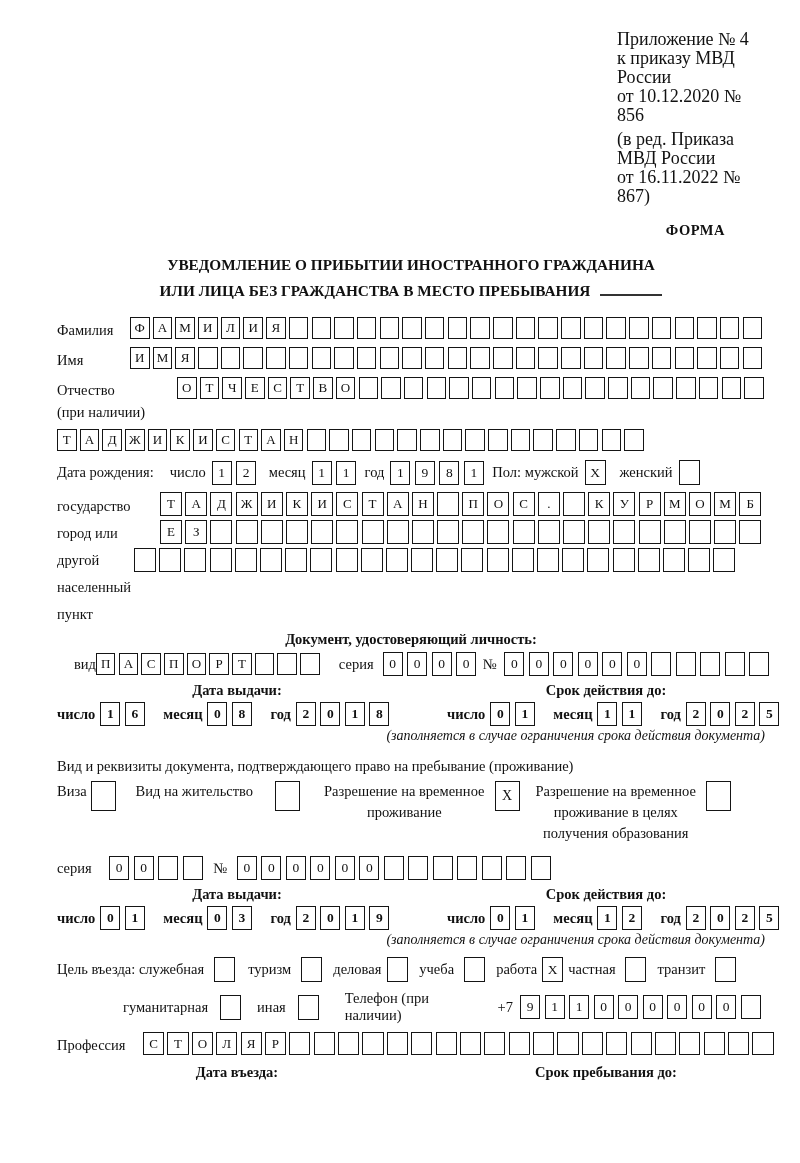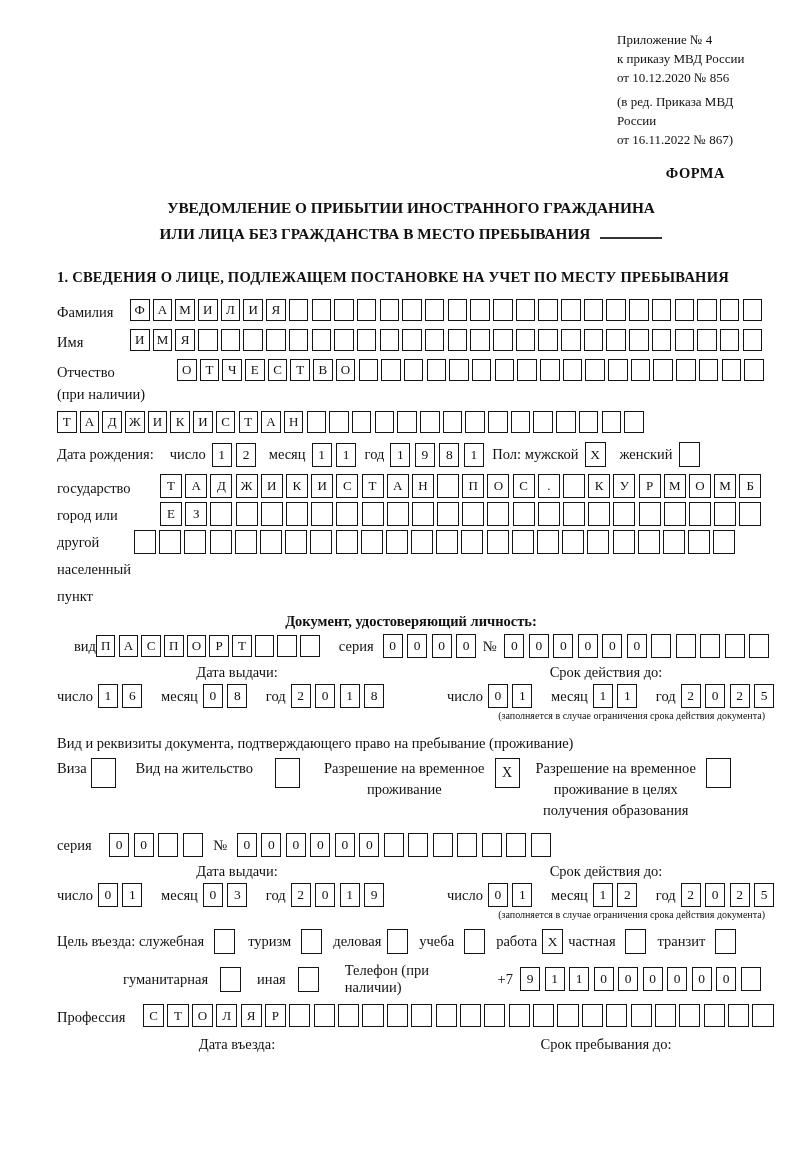--- a/index.html
+++ b/index.html
@@ -5,21 +5,21 @@
   * { margin:0; padding:0; box-sizing:border-box; }
   html,body { background:#ffffff; }
   body {
     width:800px; height:1163px; overflow:hidden;
     font-family:"Liberation Serif","DejaVu Serif",serif;
     font-size:14.5px; color:#111;
   }
   .page { position:relative; width:800px; height:1163px; padding:30px 35px 0 57px; }
 
   
-  .appendix { margin-left:560px; font-size:13px; line-height:19px; }
+  .appendix { margin-left:560px; font-size:18px; line-height:19px; }
   .appendix .note { margin-top:5px; }
   .form-label { text-align:right; padding-right:40px; margin-top:16px; font-weight:bold; font-size:14.5px; letter-spacing:.5px; }
 
   .title { text-align:center; font-weight:bold; font-size:15.3px; line-height:26px; margin-top:13px; }
   .title .uline { display:inline-block; width:62px; border-bottom:2px solid #333; height:14px; margin-left:10px; }
 
   .sec-head { margin-top:22px; font-weight:bold; font-size:14.6px; letter-spacing:.2px; }
 
   
   .boxes { display:inline-flex; flex-wrap:nowrap; }
@@ -35,25 +35,25 @@
   .cbL .cell { width:25px; height:30px; margin-right:0; font-size:14px; }      
 
   
   .frow { display:flex; align-items:flex-start; margin-top:6px; }
   .flabel { flex:none; width:73px; padding-top:2px; line-height:22px; }
   .flabel2 { flex:none; width:120px; line-height:22px; padding-top:2px; }
   .inline { display:flex; align-items:center; }
   .grp { display:inline-flex; align-items:center; }
   .grp .t { margin-right:6px; }
 
-  .mini-note { font-size:10px; }
+  .mini-note { font-size:14px;font-style:italic; }
   .right-note { text-align:right; margin-top:2px; }
   .center-bold { text-align:center; font-weight:bold; margin-top:8px; font-size:14.5px; }
 
-  .date-pair { display:flex; margin-top:6px; }
+  .date-pair { display:flex; margin-top:6px;font-weight:bold; }
   .date-col { }
   .date-head { text-align:center; margin-bottom:3px; }
   .date-line { display:flex; align-items:center; }
   .date-line .t { margin-right:5px; }
   .date-line .grp { margin-right:14px; }
   .date-line .grp:last-child { margin-right:0; }
 
   .opt { display:flex; align-items:flex-start; }
   .opt .txt { text-align:center; line-height:21px; }
   .opt .cbL { margin-left:10px; margin-top:0; }
@@ -71,21 +71,20 @@
     <div>от 16.11.2022 № 867)</div>
   </div>
 
   <div class="form-label">ФОРМА</div>
 
   <div class="title">
     <div>УВЕДОМЛЕНИЕ О ПРИБЫТИИ ИНОСТРАННОГО ГРАЖДАНИНА</div>
     <div><span>ИЛИ ЛИЦА БЕЗ ГРАЖДАНСТВА В МЕСТО ПРЕБЫВАНИЯ</span><span class="uline"></span></div>
   </div>
 
-  <div class="sec-head">1. СВЕДЕНИЯ О ЛИЦЕ, ПОДЛЕЖАЩЕМ ПОСТАНОВКЕ НА УЧЕТ ПО МЕСТУ ПРЕБЫВАНИЯ</div>
 
   <div class="frow" style="margin-top:13px;">
     <span class="flabel">Фамилия</span>
     <span class="boxes">
         <span class="cell">Ф</span>
         <span class="cell">А</span>
         <span class="cell">М</span>
         <span class="cell">И</span>
         <span class="cell">Л</span>
         <span class="cell">И</span>

